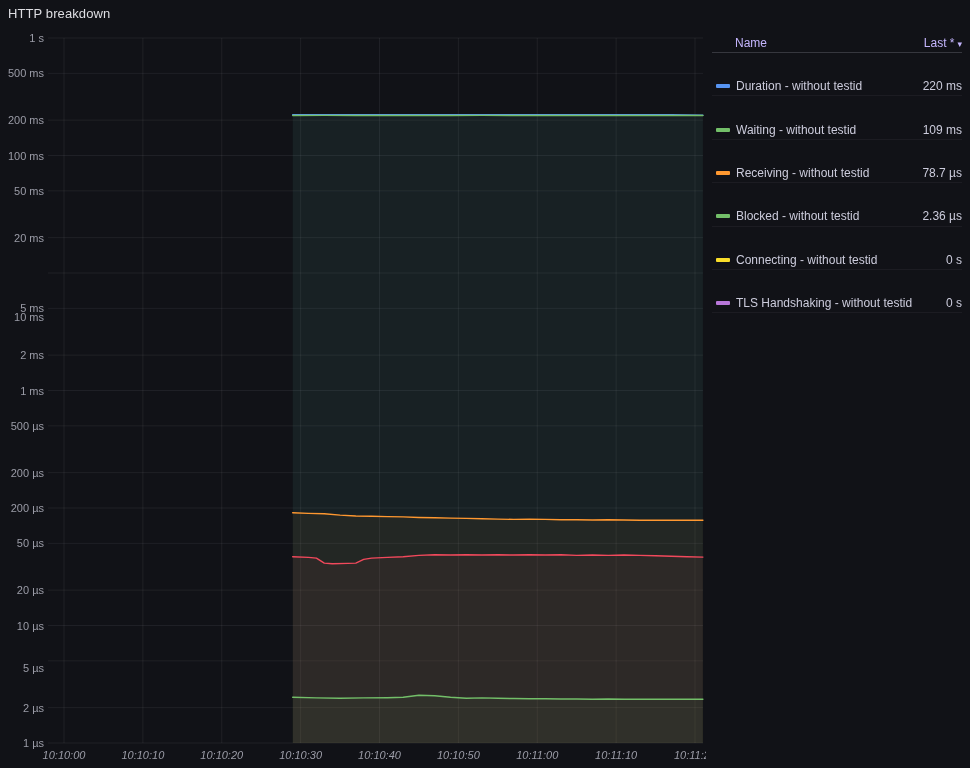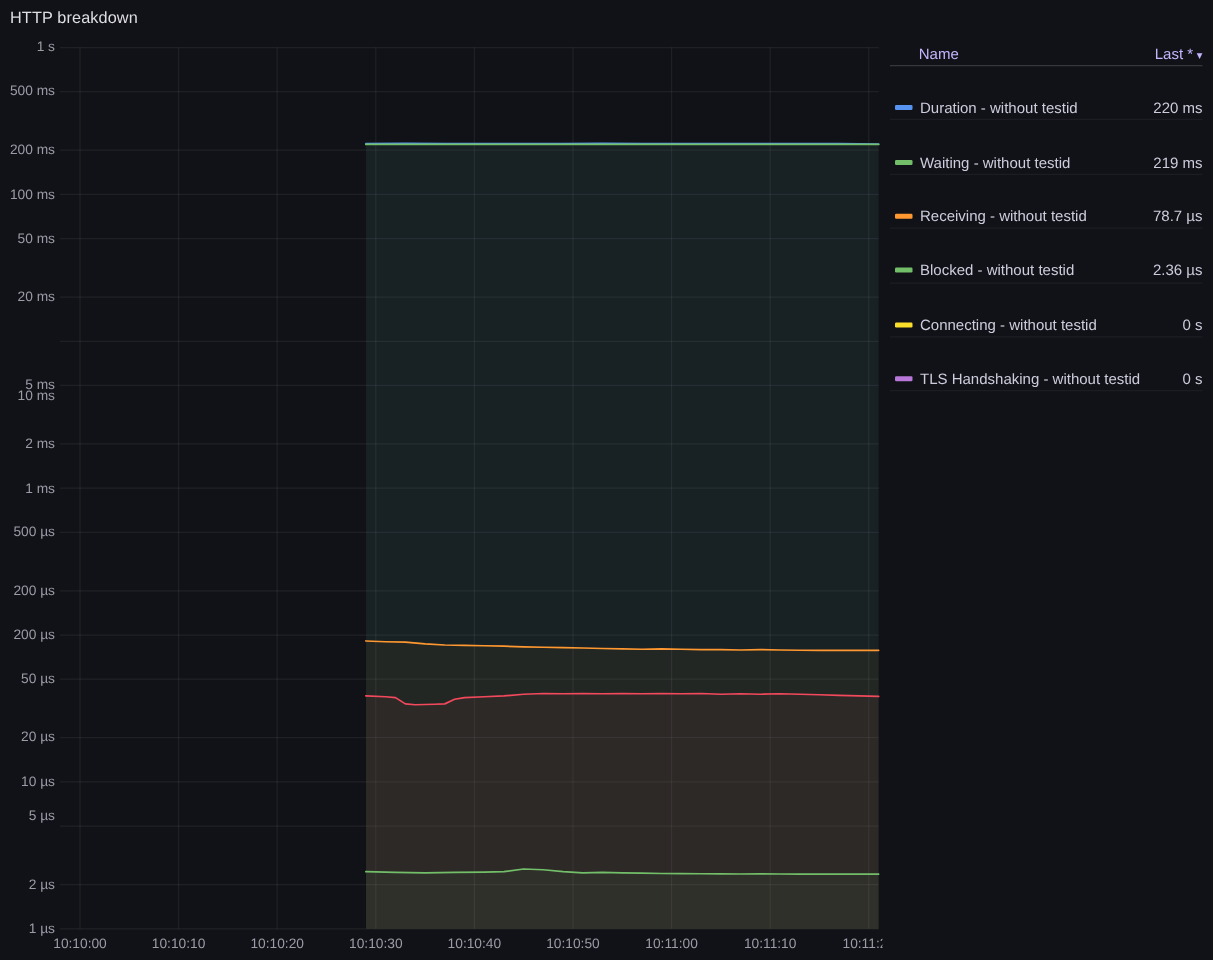--- a/index.html
+++ b/index.html
@@ -16,21 +16,21 @@
     font-size:13px; font-weight:500; color:#dedee3;
     letter-spacing:0.1px;
   }
   .chart { position:absolute; left:0; top:0; width:710px; height:672px; }
   #chart-svg { position:absolute; left:0; top:0; }
   #y-axis { position:absolute; left:0; top:0; width:44px; height:768px; }
   .ytick {
     position:absolute; right:0;
     font-size:11px; line-height:12px; color:#9b9ca7; white-space:nowrap;
   }
-  #x-axis { position:absolute; left:0; top:749px; width:706px; height:14px; overflow:hidden; }
+  #x-axis { position:absolute; left:0; top:749px; width:706px; height:14px; overflow:hidden;font-style:italic; }
   .xtick {
     position:absolute; transform:translateX(-50%);
     font-size:11px; line-height:13px; color:#9b9ca7; white-space:nowrap;
   }
   .legend {
     position:absolute; left:712px; top:33px; width:258px;
     padding-right:8px; font-size:12px;
   }
   .legend-header {
     display:flex; justify-content:space-between; align-items:center;
@@ -112,21 +112,21 @@
         <div class="ytick" style="top: 267px; margin-top: 44px;">10 ms</div>
         <div class="ytick" style="top: 302.371px;">5 ms</div>
         <div class="ytick" style="top: 349.129px;">2 ms</div>
         <div class="ytick" style="top: 384.5px;">1 ms</div>
         <div class="ytick" style="top: 419.871px;">500 µs</div>
         <div class="ytick" style="top: 466.629px;">200 µs</div>
         <div class="ytick" style="top: 502px;">200 µs</div>
         <div class="ytick" style="top: 537.371px;">50 µs</div>
         <div class="ytick" style="top: 584.129px;">20 µs</div>
         <div class="ytick" style="top: 619.5px;">10 µs</div>
-        <div class="ytick" style="top: 647px;">5 µs</div>
+        <div class="ytick" style="top: 662px;">5 µs</div>
         <div class="ytick" style="top: 701.629px;">2 µs</div>
         <div class="ytick" style="top: 737px;">1 µs</div>
       </div>
     <div id="x-axis">
         <div class="xtick" style="left: 64px;">10:10:00</div>
         <div class="xtick" style="left: 142.875px;">10:10:10</div>
         <div class="xtick" style="left: 221.75px;">10:10:20</div>
         <div class="xtick" style="left: 300.625px;">10:10:30</div>
         <div class="xtick" style="left: 379.5px;">10:10:40</div>
         <div class="xtick" style="left: 458.375px;">10:10:50</div>
@@ -143,21 +143,21 @@
     </div>
 
     <div class="legend-row">
       <span class="swatch" style="background: rgb(87, 148, 242);"></span>
       <span class="lname">Duration - without testid</span>
       <span class="lval">220 ms</span>
     </div>
     <div class="legend-row">
       <span class="swatch" style="background: rgb(115, 191, 105);"></span>
       <span class="lname">Waiting - without testid</span>
-      <span class="lval">219 ms</span>
+      <span class="lval">109 ms</span>
     </div>
     <div class="legend-row">
       <span class="swatch" style="background: rgb(255, 152, 48);"></span>
       <span class="lname">Receiving - without testid</span>
       <span class="lval">78.7 µs</span>
     </div>
     <div class="legend-row">
       <span class="swatch" style="background: rgb(115, 191, 105);"></span>
       <span class="lname">Blocked - without testid</span>
       <span class="lval">2.36 µs</span>

